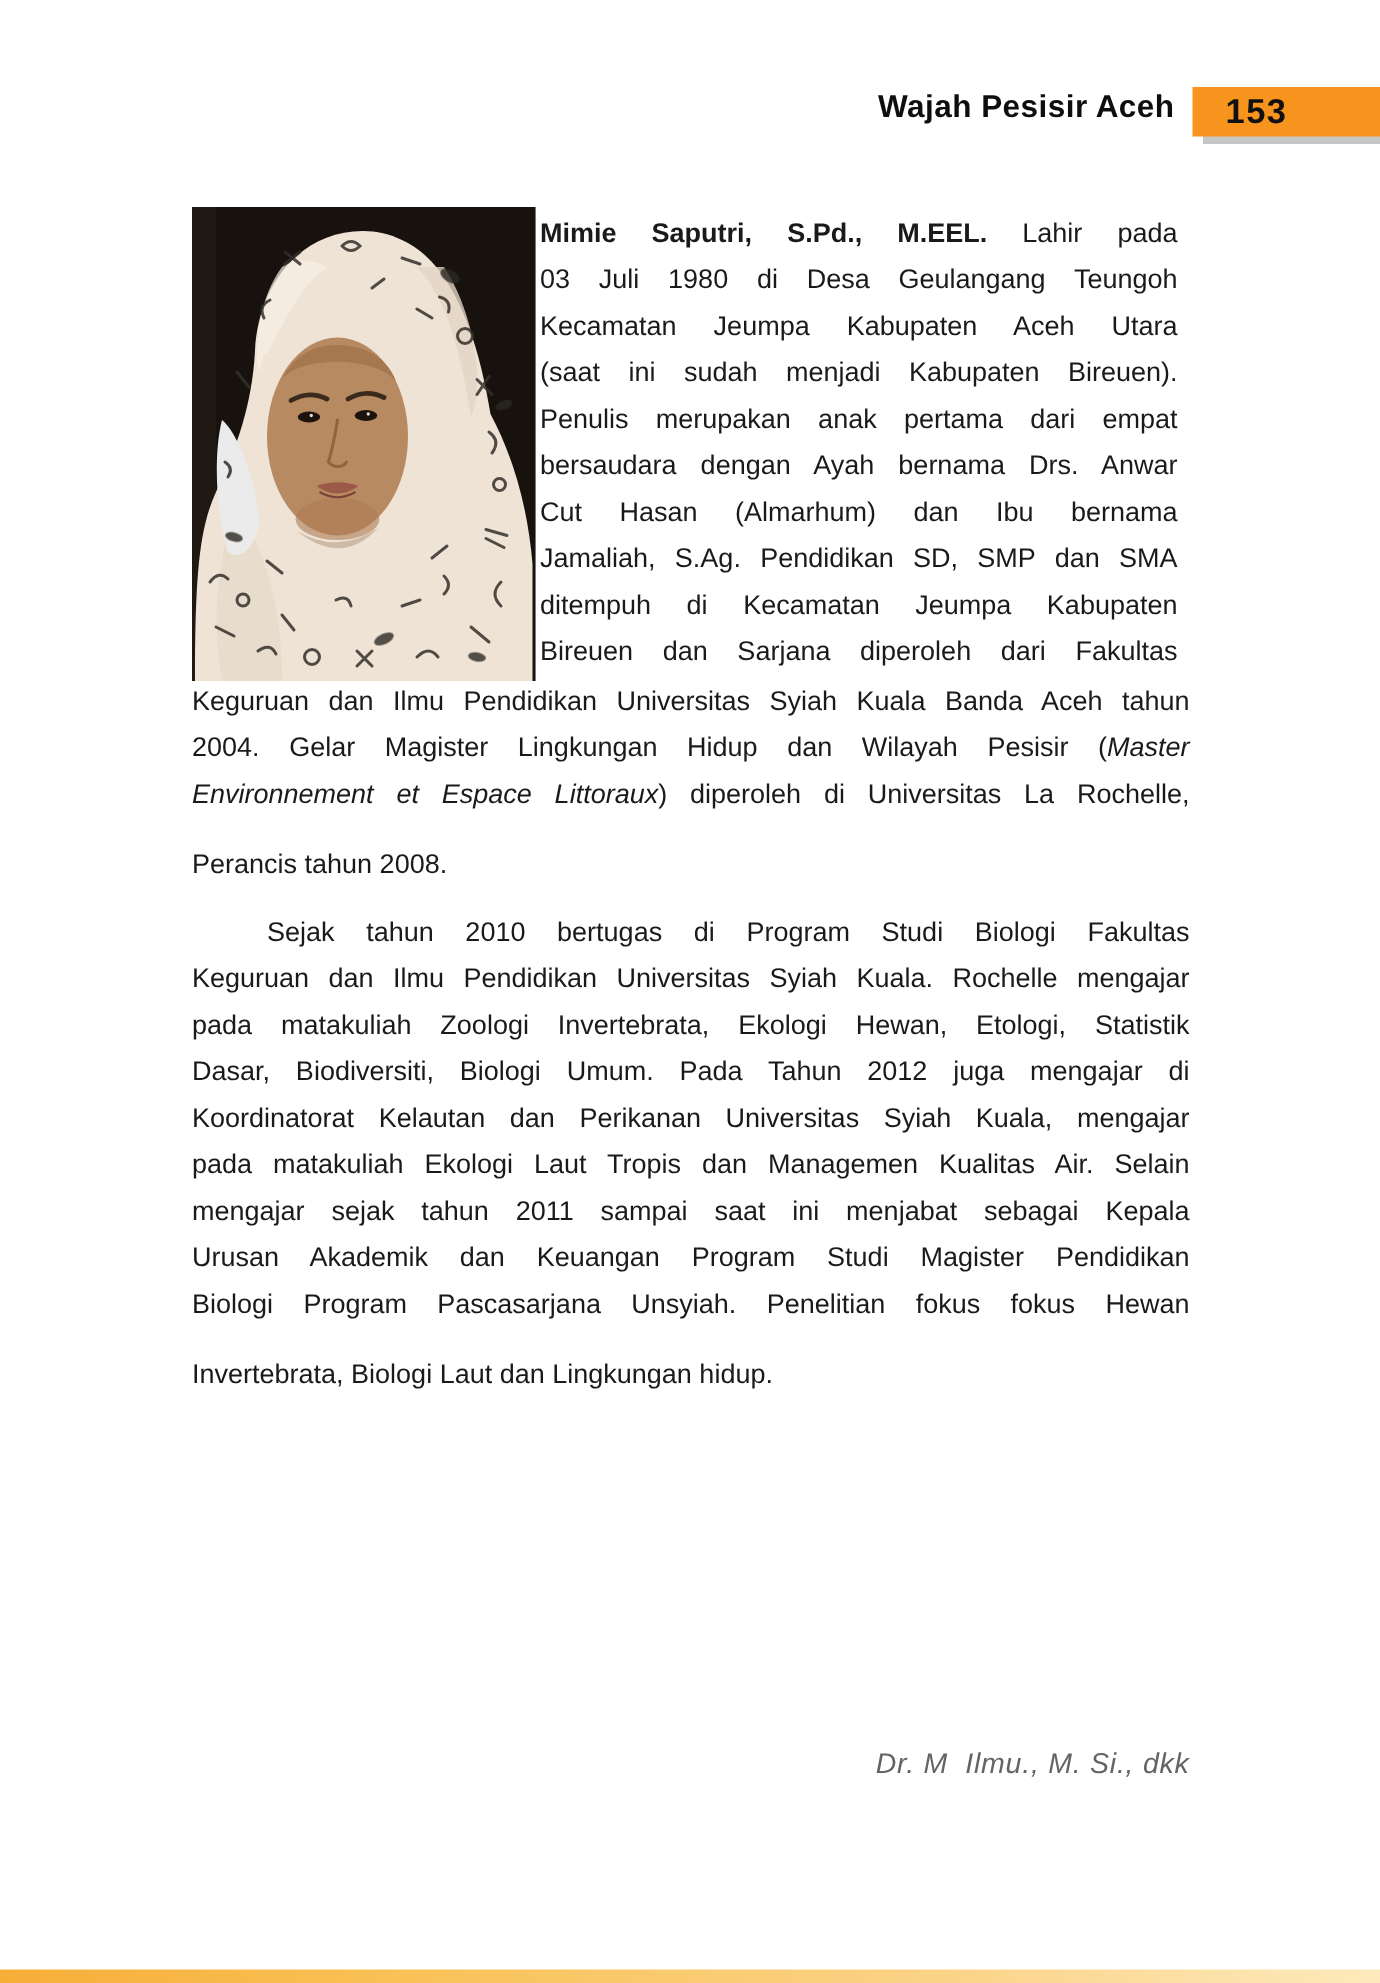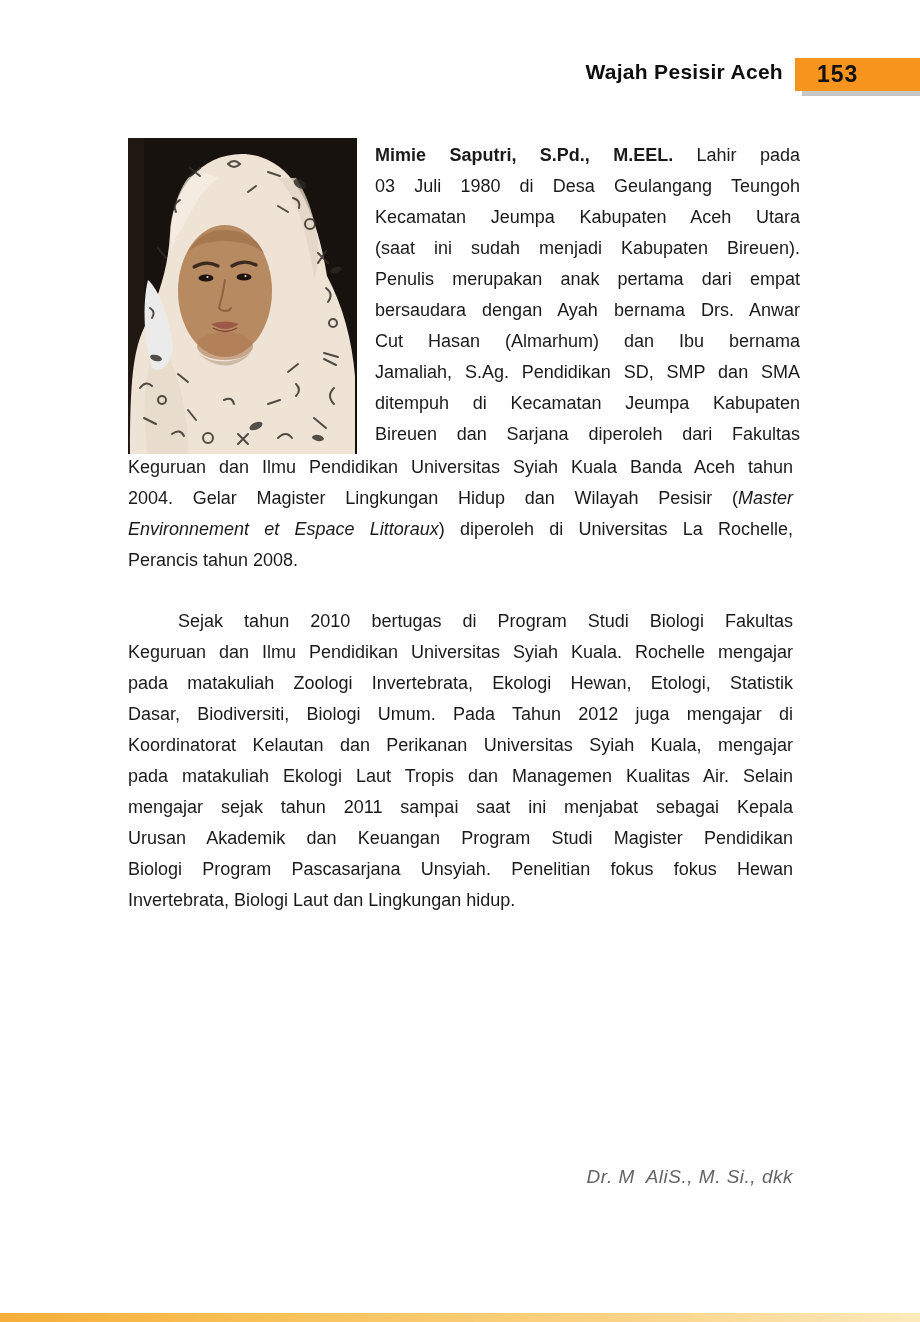--- a/index.html
+++ b/index.html
@@ -21,25 +21,25 @@
     font-size:23px;font-weight:bold;color:#111;padding-left:22px;letter-spacing:1px;
   }
   
   .photo{
     position:absolute;left:128px;top:138px;width:229px;height:316px;
     background:#18120e;overflow:hidden;
   }
   .photo svg{display:block;}
   
   .textblock{position:absolute;font-size:18px;line-height:31px;color:#1a1a1a;}
-  #col-narrow{left:375px;top:140px;width:425px;}
+  #col-narrow{left:360px;top:140px;width:425px;}
   #col-wide  {left:128px;top:452px;width:665px;}
   #col-para2 {left:128px;top:606px;width:665px;}
   .line{text-align:justify;text-align-last:justify;white-space:normal;}
-  .line.last{text-align-last:left;}
+  .line.last{text-align-last:left;margin-top:16px;}
   .line.indent{text-indent:50px;}
   .seg-b{font-weight:bold;}
   .seg-i{font-style:italic;}
   .seg-r{font-style:normal;font-weight:normal;}
   
   .footer-author{
     position:absolute;top:1166px;right:127px;
     font-size:19px;font-style:italic;color:#646464;white-space:pre;letter-spacing:.5px;
   }
   
@@ -165,14 +165,14 @@
     <div class="line"><span class="seg-r">pada matakuliah Zoologi Invertebrata, Ekologi Hewan, Etologi, Statistik</span></div>
     <div class="line"><span class="seg-r">Dasar, Biodiversiti, Biologi Umum. Pada Tahun 2012 juga mengajar di</span></div>
     <div class="line"><span class="seg-r">Koordinatorat Kelautan dan Perikanan Universitas Syiah Kuala, mengajar</span></div>
     <div class="line"><span class="seg-r">pada matakuliah Ekologi Laut Tropis dan Managemen Kualitas Air. Selain</span></div>
     <div class="line"><span class="seg-r">mengajar sejak tahun 2011 sampai saat ini menjabat sebagai Kepala</span></div>
     <div class="line"><span class="seg-r">Urusan Akademik dan Keuangan Program Studi Magister Pendidikan</span></div>
     <div class="line"><span class="seg-r">Biologi Program Pascasarjana Unsyiah. Penelitian fokus fokus Hewan</span></div>
     <div class="line last"><span class="seg-r">Invertebrata, Biologi Laut dan Lingkungan hidup.</span></div>
   </div>
 
-<div class="footer-author">Dr. M  AliS., M. Si., dkk</div>
+<div class="footer-author">Dr. M  Ilmu., M. Si., dkk</div>
 <div class="bottom-bar"></div>
 
 </body></html>

